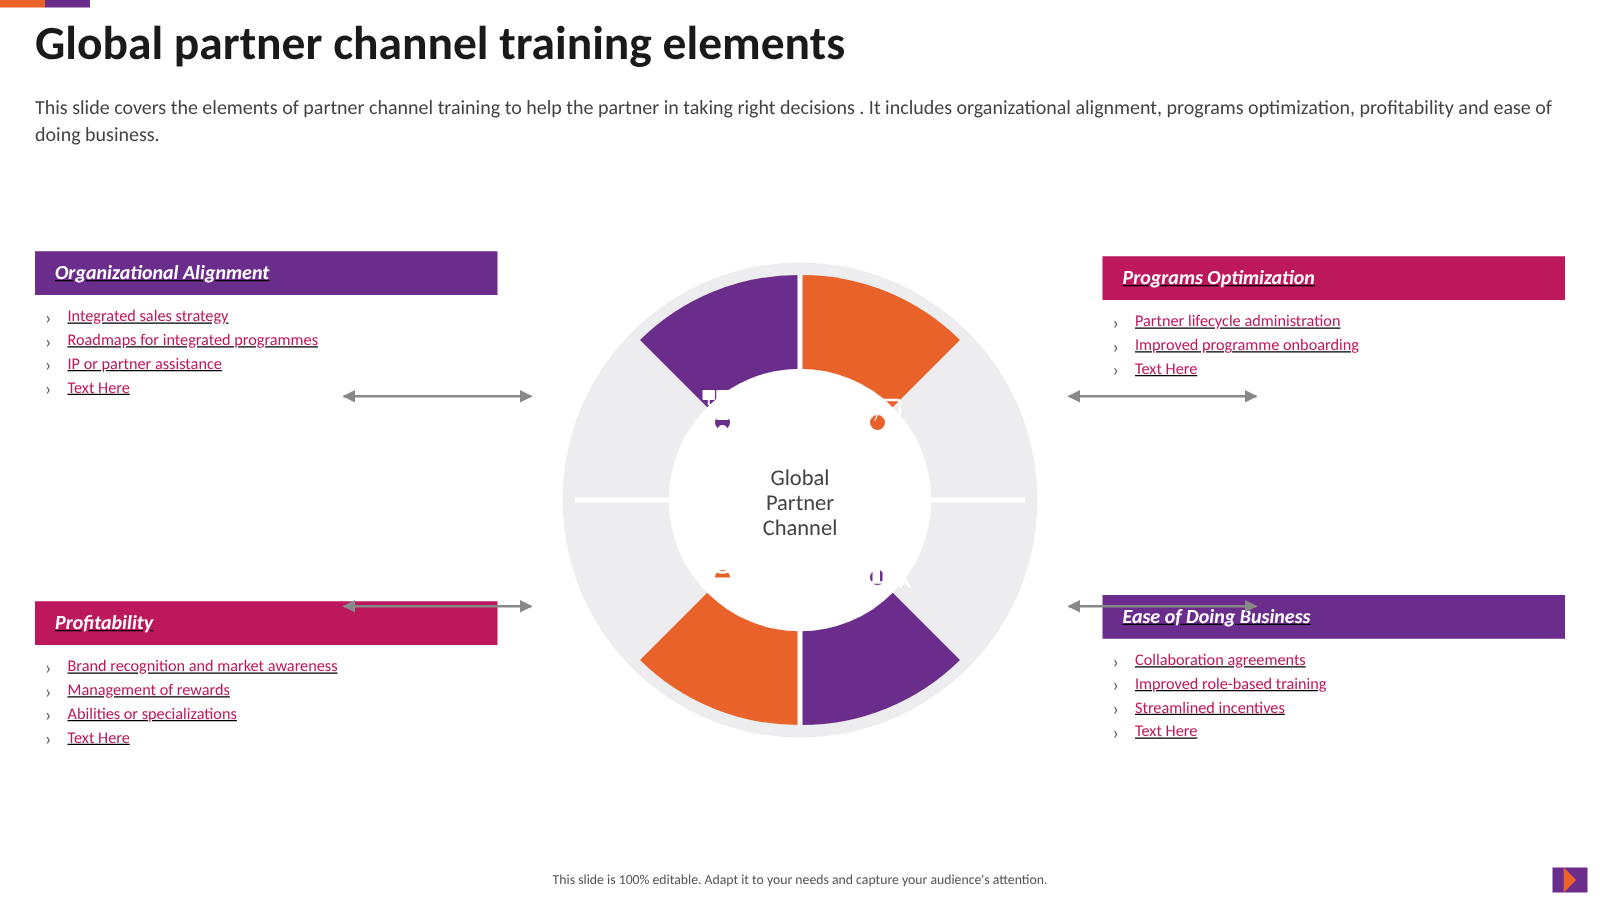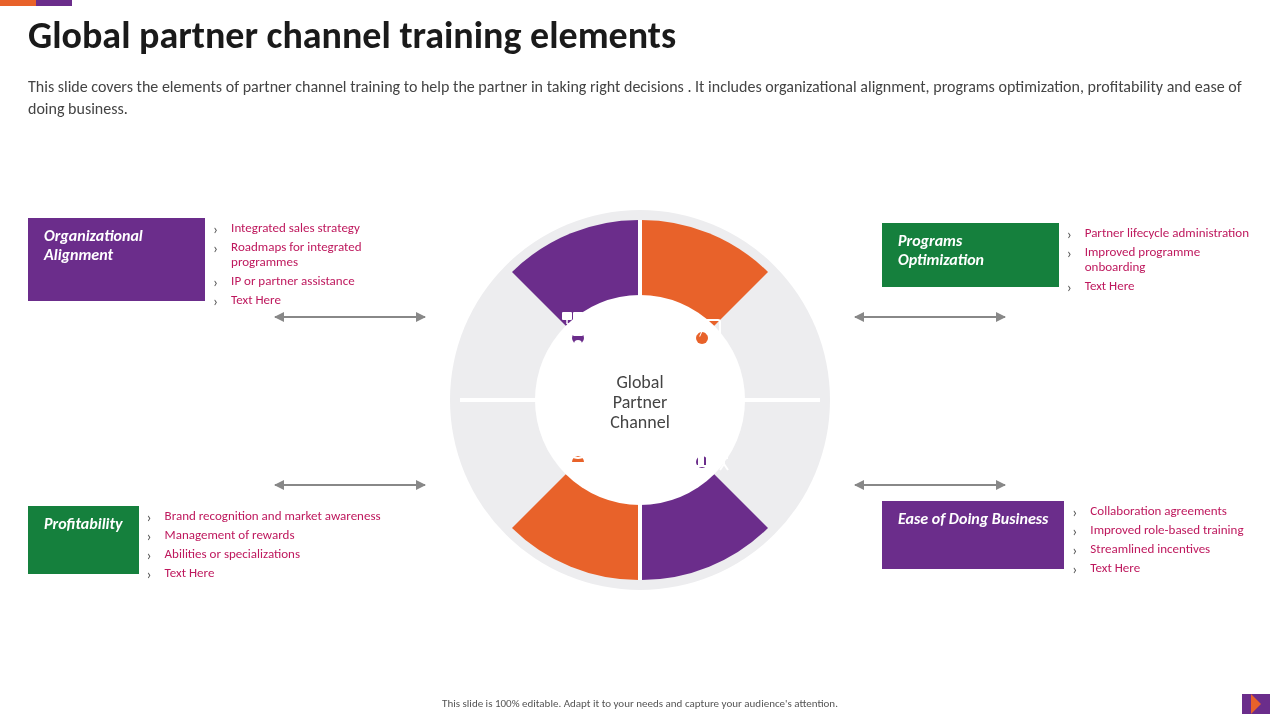--- a/index.html
+++ b/index.html
@@ -67,21 +67,21 @@
     .quadrant-label {
       display: inline-block;
       padding: 8px 16px;
       font-weight: 700;
       font-style: italic;
       font-size: 16px;
       color: #fff;
       margin-bottom: 8px;
     }
     .label-purple { background: #6b2d8b; }
-    .label-orange { background: #15803d; }
+    .label-orange { background: #be185d; }
 
     .bullet-list {
       list-style: none;
       padding-left: 8px;
     }
     .bullet-list li {
       font-size: 13px;
       color: #be185d;
       padding: 2px 0 2px 18px;
       position: relative;
@@ -249,21 +249,22 @@
     }
     .corner-icon::after {
       content: '';
       border-top: 10px solid transparent;
       border-bottom: 10px solid transparent;
       border-left: 10px solid #e8622a;
     }
 
     .quadrant-block {
       display: flex;
-      flex-direction: row;
+      flex-direction: column;
+      text-decoration: underline;
     }
   </style>
 </head>
 <body>
 
 <div class="top-bar">
   <div class="top-bar-orange"></div>
   <div class="top-bar-purple"></div>
 </div>
 

